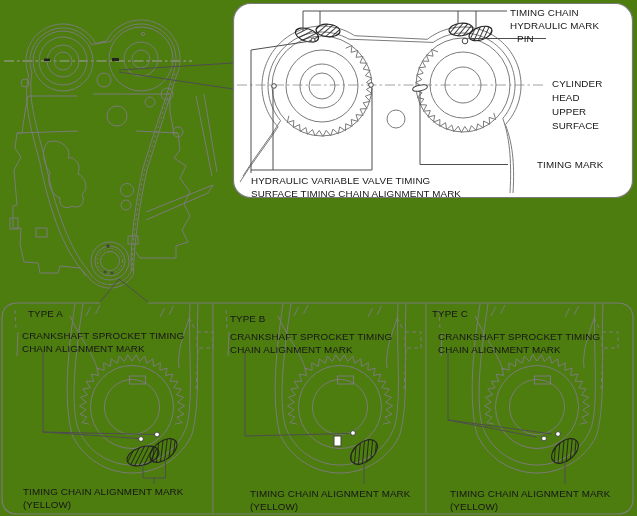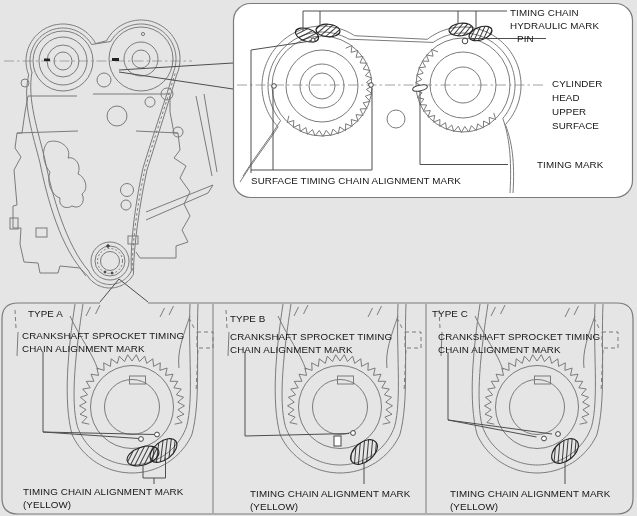--- a/index.html
+++ b/index.html
@@ -1,16 +1,16 @@
 <!DOCTYPE html>
 <html><head>
 <meta charset="utf-8">
 <style>
   html,body{margin:0;padding:0;background:#ffffff;}
-  .stage{position:relative;width:637px;height:516px;background:#e5e5e5;
+  .stage{position:relative;width:637px;height:516px;background:#4d7c0f;
          font-family:"Liberation Sans",sans-serif;color:#161616;overflow:hidden;}
   svg.art{position:absolute;left:0;top:0;width:637px;height:516px;}
   .lbl{position:absolute;font-size:9.8px;letter-spacing:.1px;white-space:nowrap;line-height:13px;}
   .lbl.lh14{line-height:14px;}
 </style>
 </head>
 <body>
 
 <div class="stage">
 
@@ -196,20 +196,21 @@
   </div>
   <div class="lbl" style="left:517px;top:32px">PIN</div>
   <div class="lbl lh14" style="left:552px;top:77px">
     <div>CYLINDER</div>
     <div>HEAD</div>
     <div>UPPER</div>
     <div>SURFACE</div>
   </div>
   <div class="lbl" style="left:537px;top:158px">TIMING MARK</div>
   <div class="lbl" style="left:251px;top:174px">
+    <div>HYDRAULIC VARIABLE VALVE TIMING</div>
     <div>SURFACE TIMING CHAIN ALIGNMENT MARK</div>
   </div>
 
   <div class="lbl" style="left:28px;top:307px">TYPE A</div>
   <div class="lbl" style="left:22px;top:329px">
     <div>CRANKSHAFT SPROCKET TIMING</div>
     <div>CHAIN ALIGNMENT MARK</div>
   </div>
   <div class="lbl" style="left:23px;top:485px">
     <div>TIMING CHAIN ALIGNMENT MARK</div>

